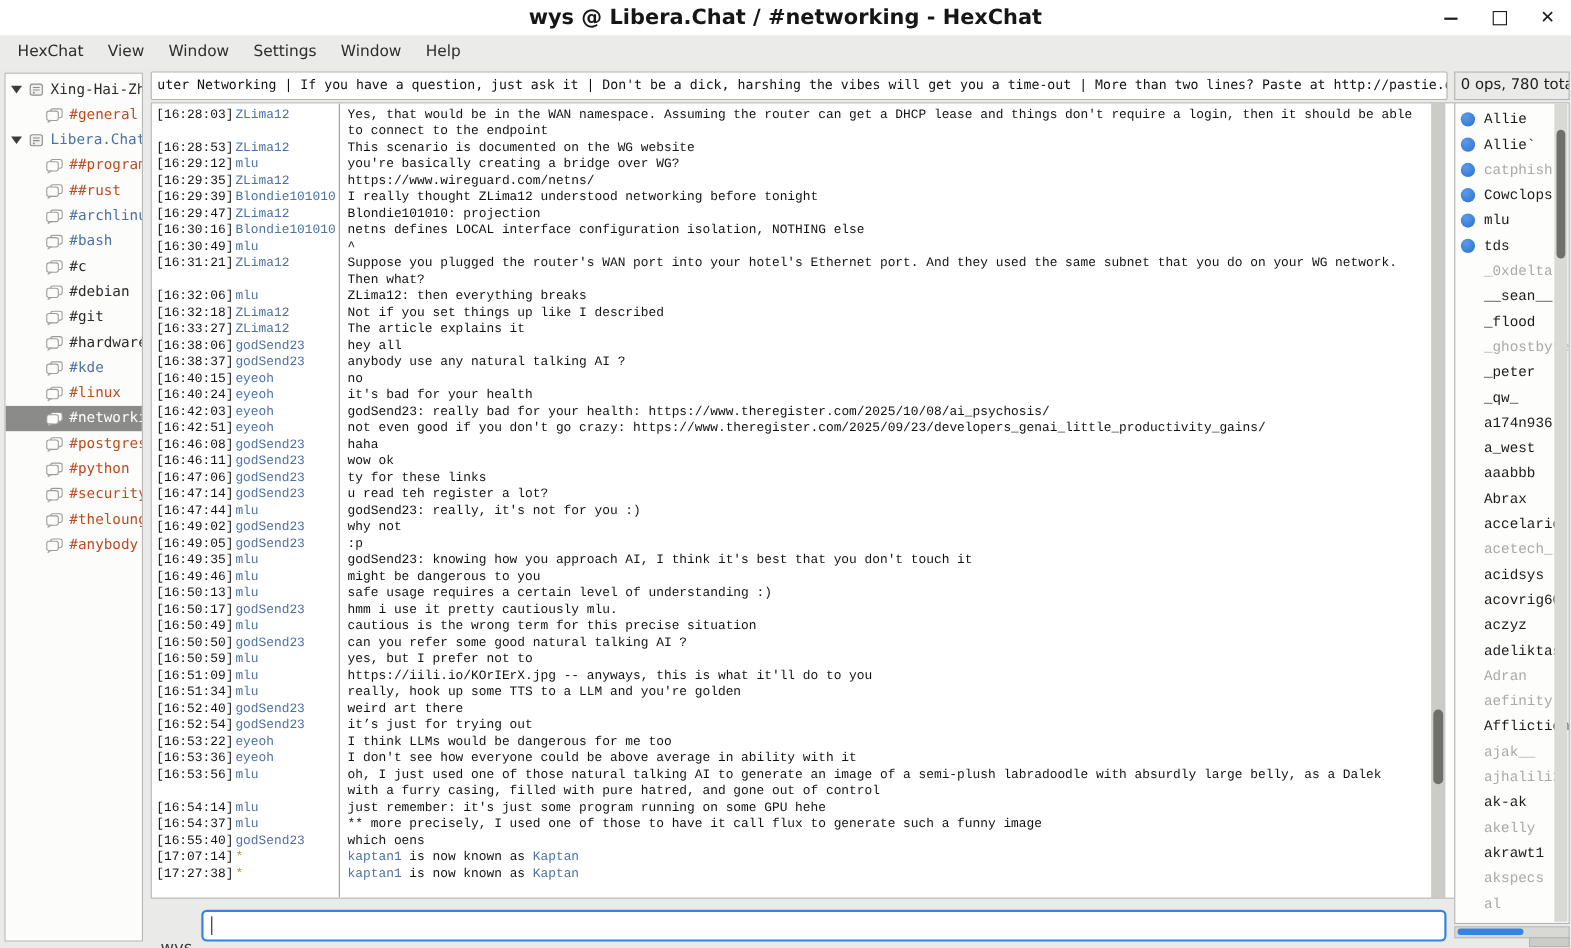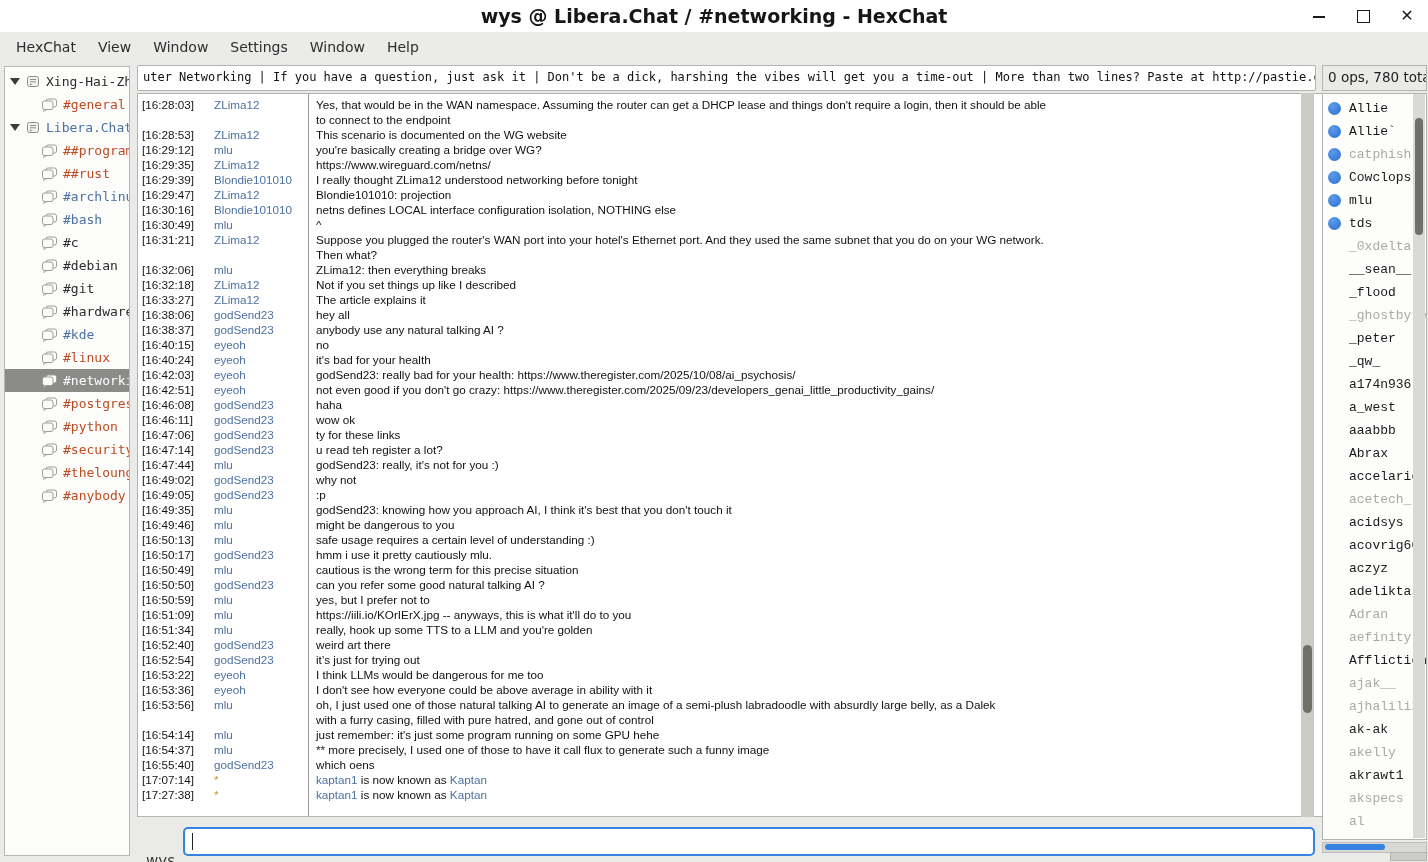--- a/index.html
+++ b/index.html
@@ -32,21 +32,21 @@
   .t-icon{display:inline-flex;margin-right:5px;flex:0 0 auto}
   .c-red{color:#bc4b22}.c-blue{color:#4d71a2}.c-plain{color:#2b2b2b}
   
   .topicbar{position:absolute;left:137px;top:65px;width:1179px;height:26px;background:#ffffff;
             border:1px solid #b3b3b0;border-radius:2px;box-sizing:border-box;
             font-family:"DejaVu Sans Mono",monospace;font-size:12px;line-height:23px;color:#111;
             padding:0 5px;white-space:pre;overflow:hidden}
   
   .chatbox{position:absolute;left:137px;top:93px;width:1243px;height:724px;background:#ffffff;
            border:1px solid #b3b3b0;box-sizing:border-box;overflow:hidden;position:absolute;
-           font-family:Liberation Sans, sans-serif;font-size:11.7px;line-height:15px;padding-top:3px}
+           font-family:Liberation Mono, monospace;font-size:11.7px;line-height:15px;padding-top:3px}
   .vline{position:absolute;left:170px;top:0;width:1px;height:724px;background:#99999a}
   .crow{display:flex;padding-left:4px;white-space:pre}
   .ct{flex:0 0 72px;color:#161616}
   .cn{flex:0 0 94px;text-align:left;color:#4d71a2;overflow:hidden}
   .cn.star{color:#d18a26}
   .cm{padding-left:8px;color:#111;white-space:pre}
   .cm .nickref{color:#4d71a2}
   .cm .url{color:#111}
   
   .chat-scroll{position:absolute;left:1301px;top:93px;width:13px;height:724px;background:#cbcbc8}

